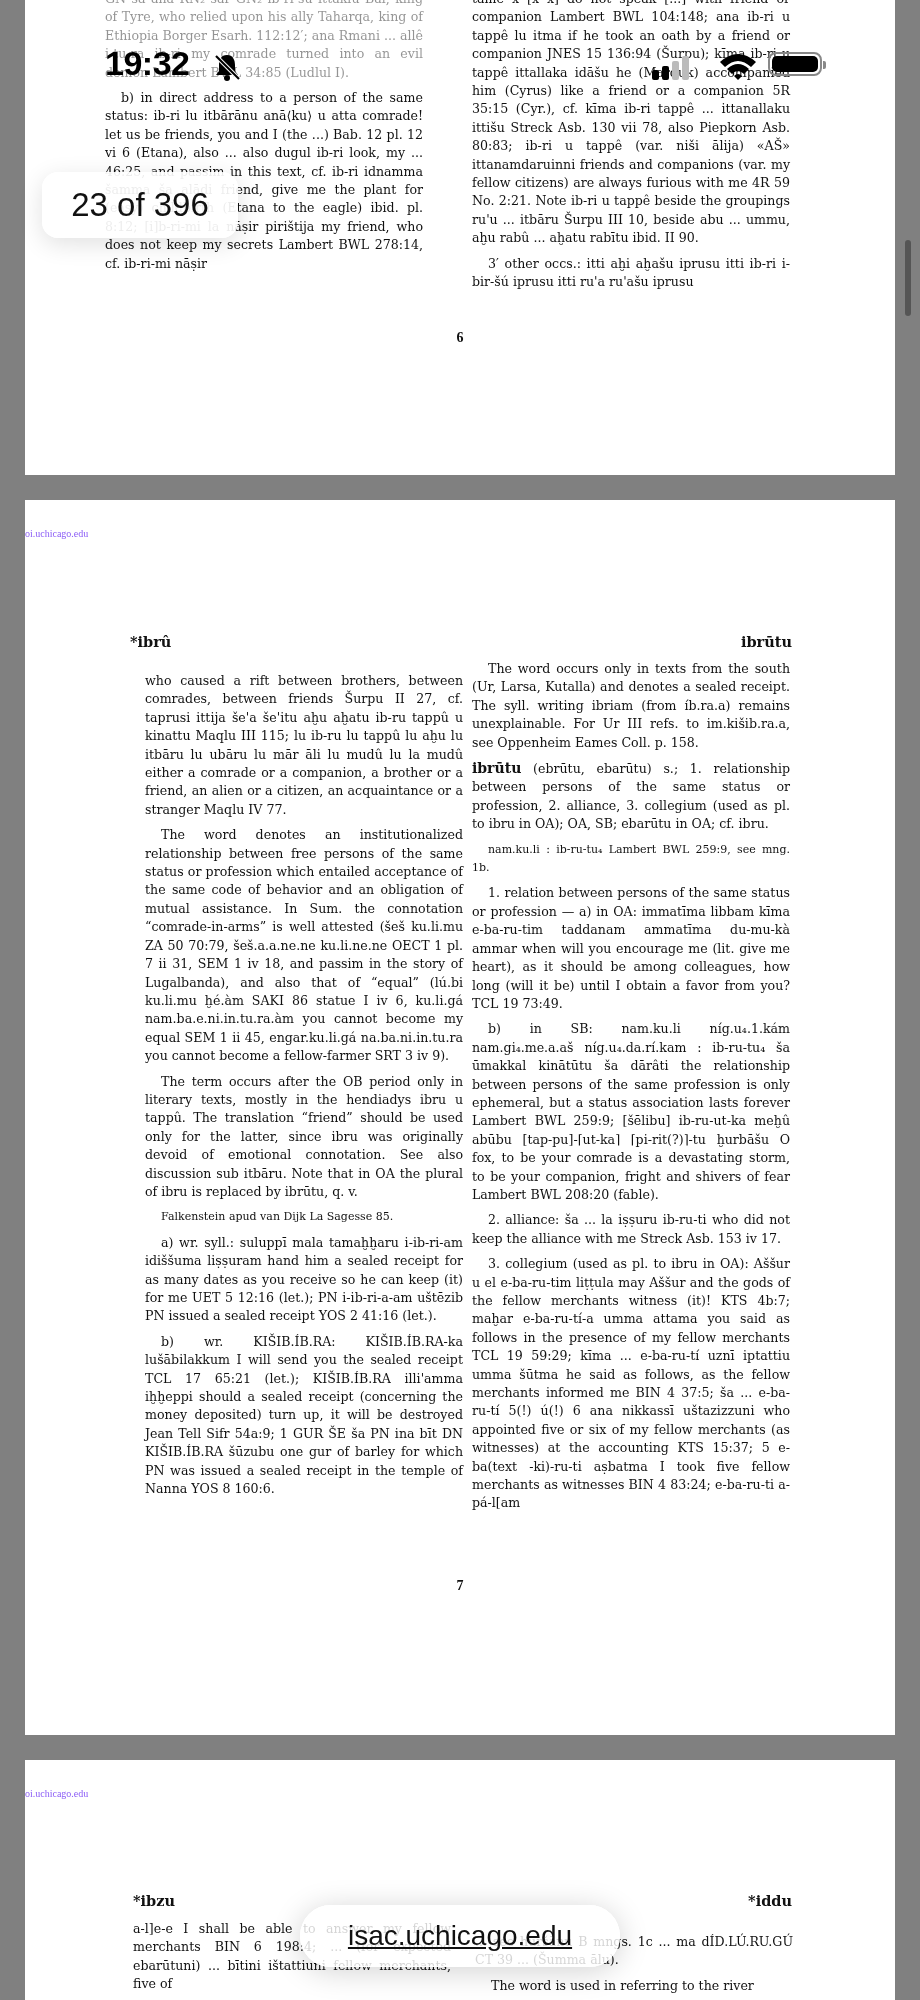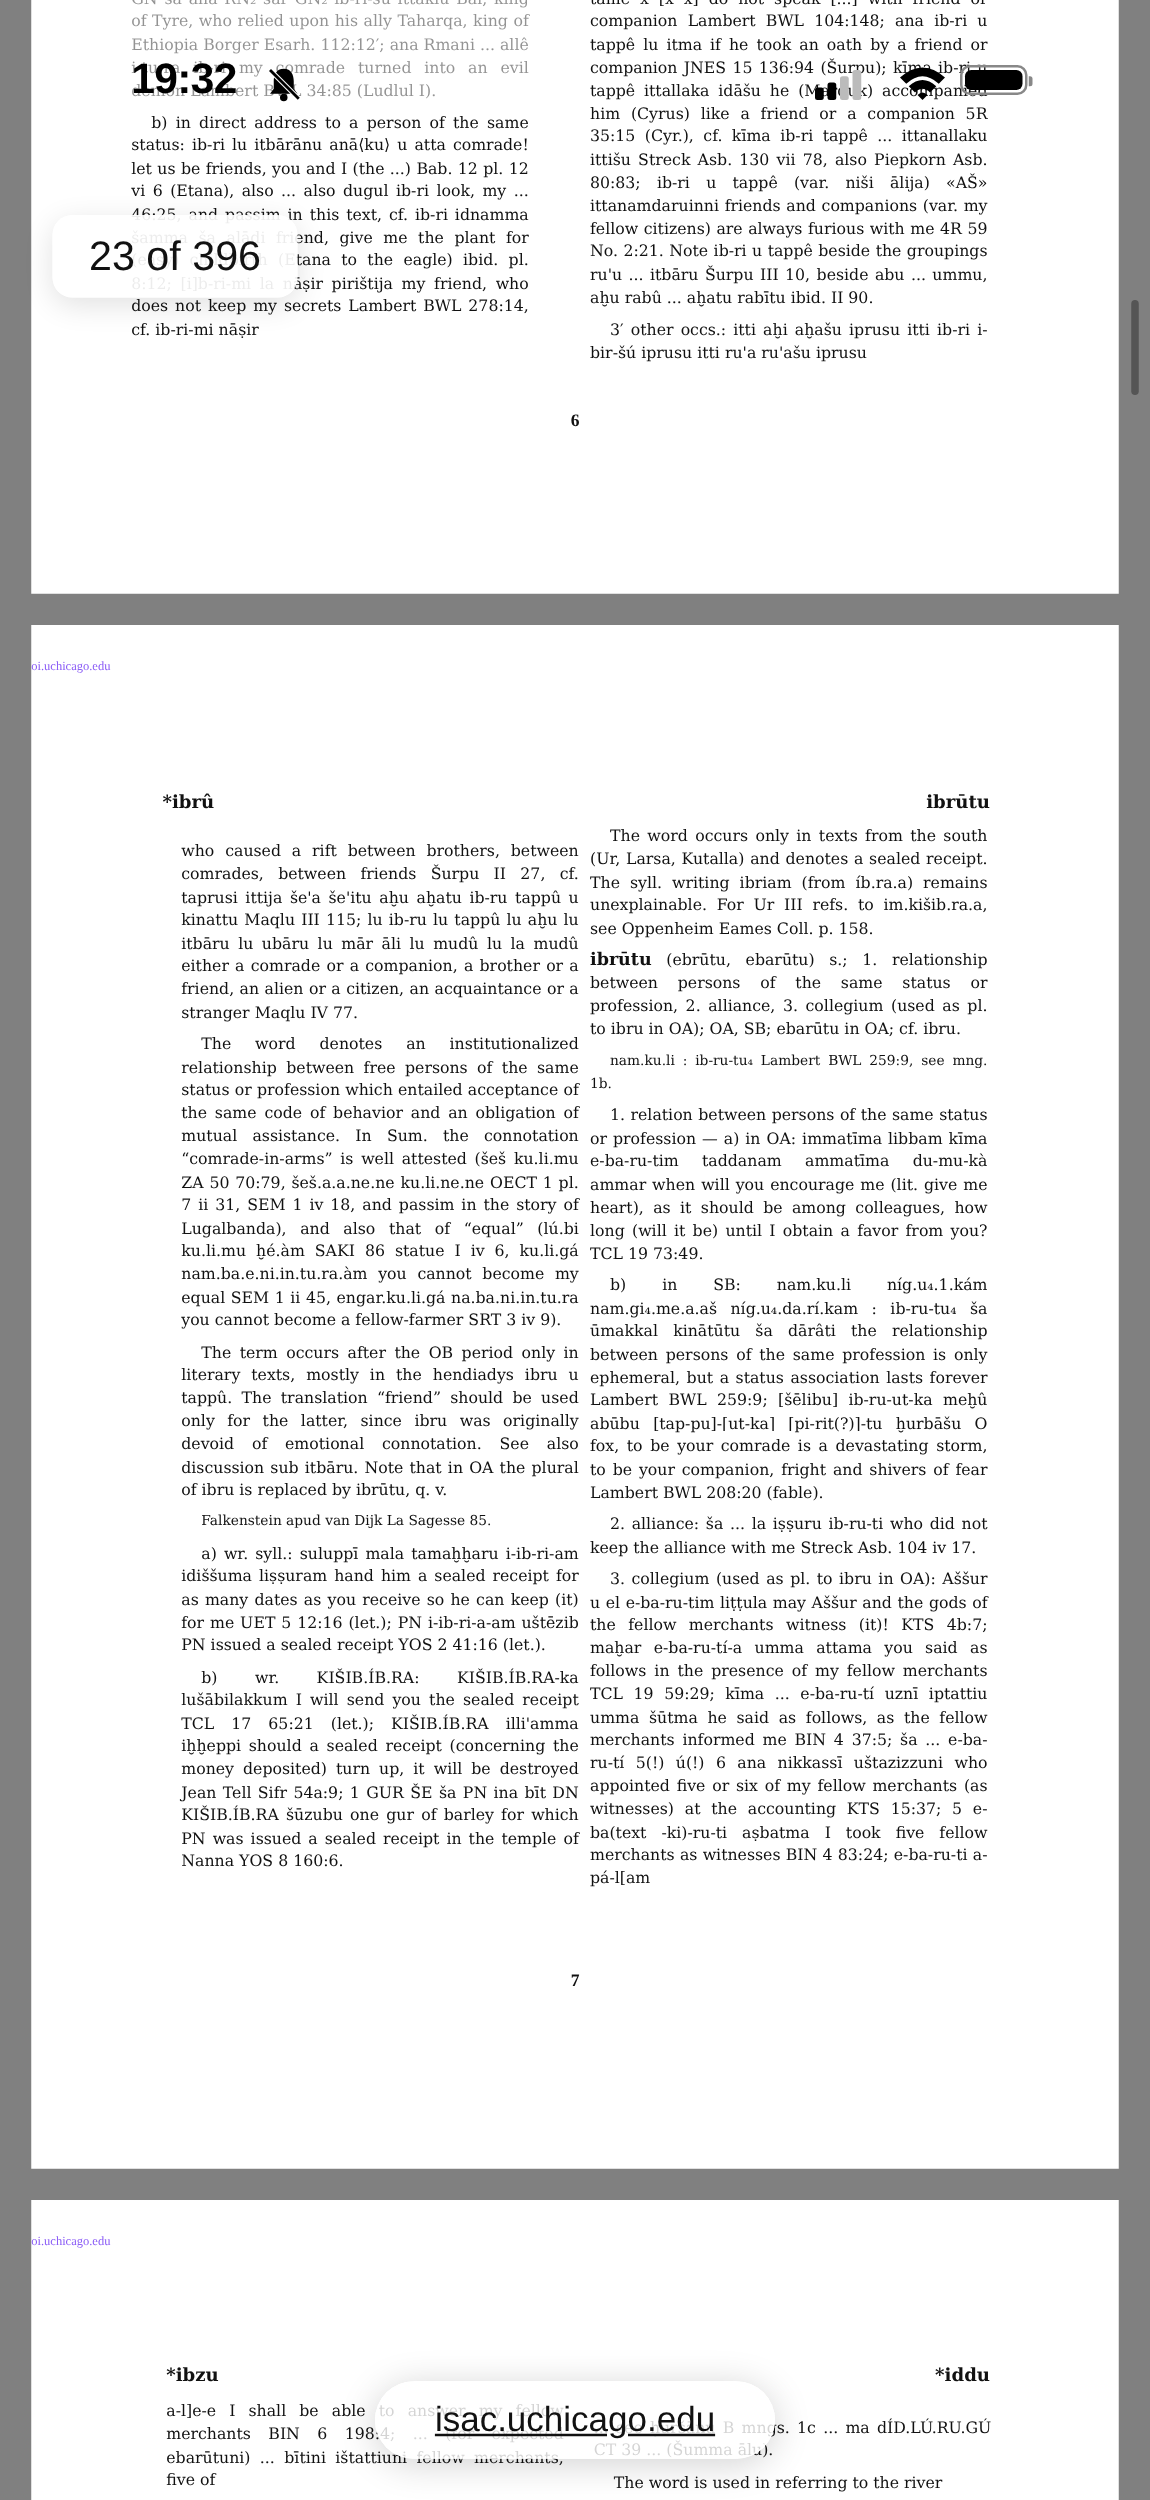--- a/index.html
+++ b/index.html
@@ -95,21 +95,21 @@
 
   <div class="col" style="left:447px; top:160px;">
     <p>The word occurs only in texts from the south (Ur, Larsa, Kutalla) and denotes a sealed receipt. The syll. writing ibriam (from íb.ra.a) remains unexplainable. For Ur III refs. to im.kišib.ra.a, see Oppenheim Eames Coll. p. 158.</p>
     <p class="noind">
       <span class="hw">ibrūtu</span>
       <span>(ebrūtu, ebarūtu) s.; 1. relationship between persons of the same status or profession, 2. alliance, 3. collegium (used as pl. to ibru in OA); OA, SB; ebarūtu in OA; cf. ibru.</span>
     </p>
     <p class="sm">nam.ku.li : ib-ru-tu₄ Lambert BWL 259:9, see mng. 1b.</p>
     <p>1. relation between persons of the same status or profession — a) in OA: immatīma libbam kīma e-ba-ru-tim taddanam ammatīma du-mu-kà ammar when will you encourage me (lit. give me heart), as it should be among colleagues, how long (will it be) until I obtain a favor from you? TCL 19 73:49.</p>
     <p>b) in SB: nam.ku.li níg.u₄.1.kám nam.gi₄.me.a.aš níg.u₄.da.rí.kam : ib-ru-tu₄ ša ūmakkal kinātūtu ša dārâti the relationship between persons of the same profession is only ephemeral, but a status association lasts forever Lambert BWL 259:9; [šēlibu] ib-ru-ut-ka meḫû abūbu [tap-pu]-⌈ut-ka⌉ ⌈pi-rit(?)⌉-tu ḫurbāšu O fox, to be your comrade is a devastating storm, to be your companion, fright and shivers of fear Lambert BWL 208:20 (fable).</p>
-    <p>2. alliance: ša ... la iṣṣuru ib-ru-ti who did not keep the alliance with me Streck Asb. 104 iv 17.</p>
+    <p>2. alliance: ša ... la iṣṣuru ib-ru-ti who did not keep the alliance with me Streck Asb. 153 iv 17.</p>
     <p>3. collegium (used as pl. to ibru in OA): Aššur u el e-ba-ru-tim liṭṭula may Aššur and the gods of the fellow merchants witness (it)! KTS 4b:7; maḫar e-ba-ru-tí-a umma attama you said as follows in the presence of my fellow merchants TCL 19 59:29; kīma ... e-ba-ru-tí uznī iptattiu umma šūtma he said as follows, as the fellow merchants informed me BIN 4 37:5; ša ... e-ba-ru-tí 5(!) ú(!) 6 ana nikkassī uštazizzuni who appointed five or six of my fellow merchants (as witnesses) at the accounting KTS 15:37; 5 e-ba(text -ki)-ru-ti aṣbatma I took five fellow merchants as witnesses BIN 4 83:24; e-ba-ru-ti a-pá-l[am</p>
   </div>
 
   <div class="pnum" style="top:1078px;">7</div>
 </div>
 
 <div class="page" id="page3">
   <div class="src" style="top:28px;">oi.uchicago.edu</div>
   <div class="guide" style="left:108px; top:132px;">*ibzu</div>
   <div class="guide" style="right:103px; top:132px;">*iddu</div>

